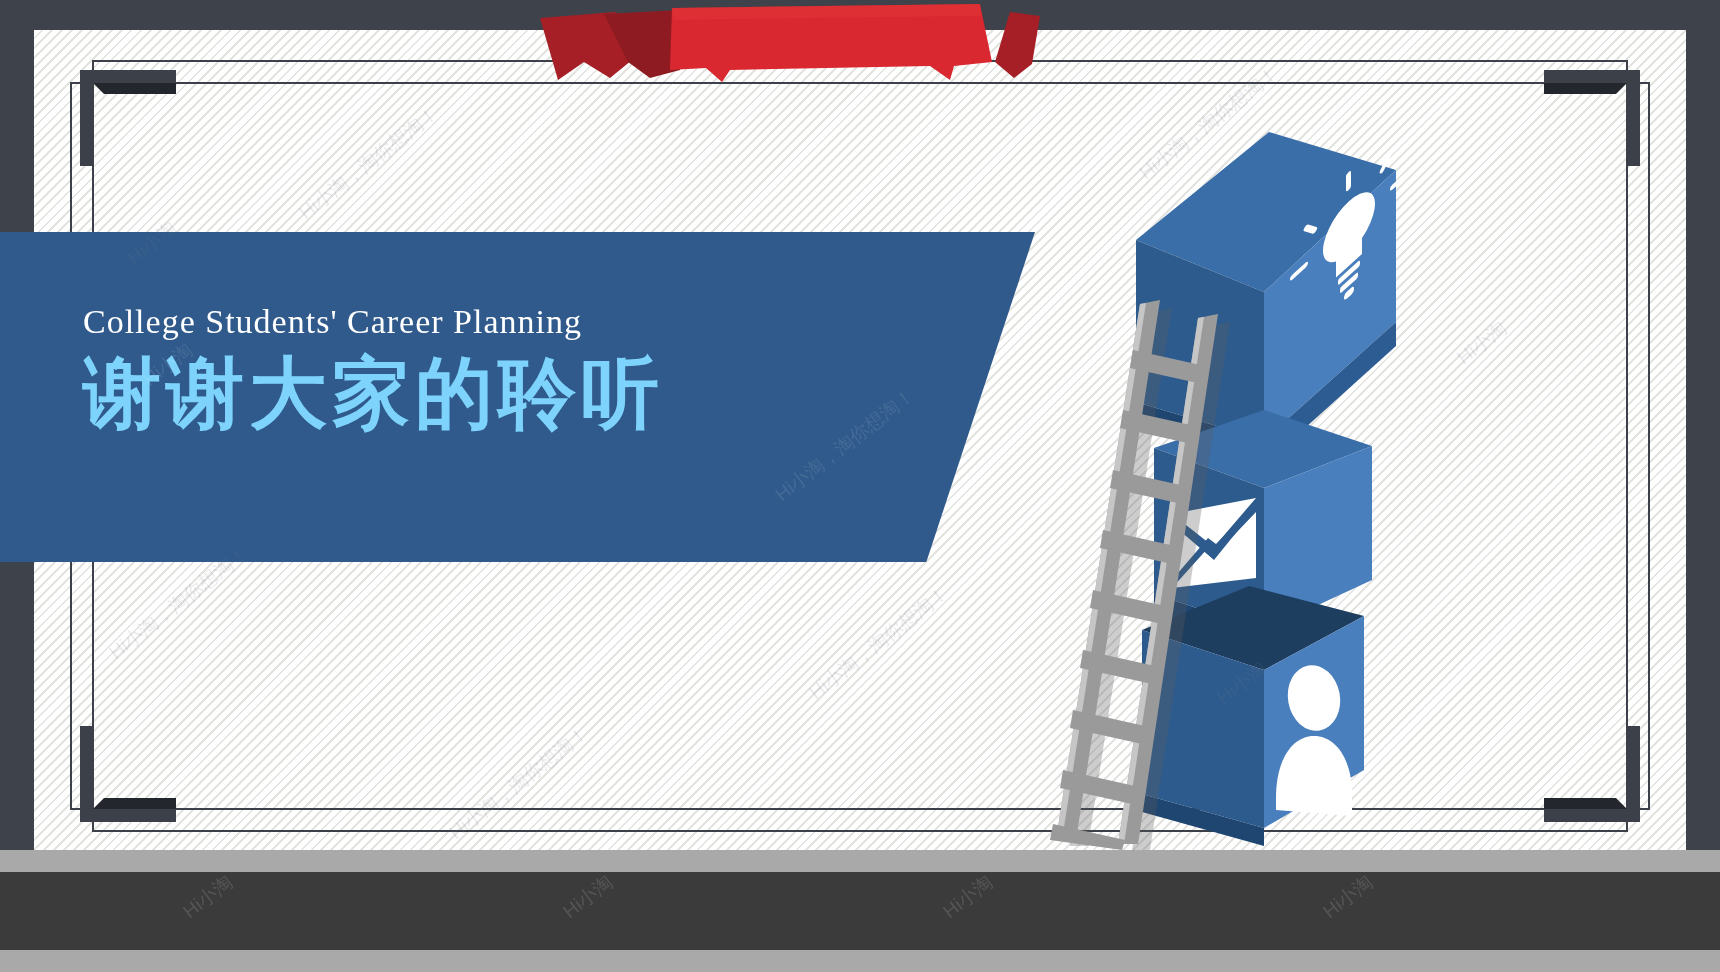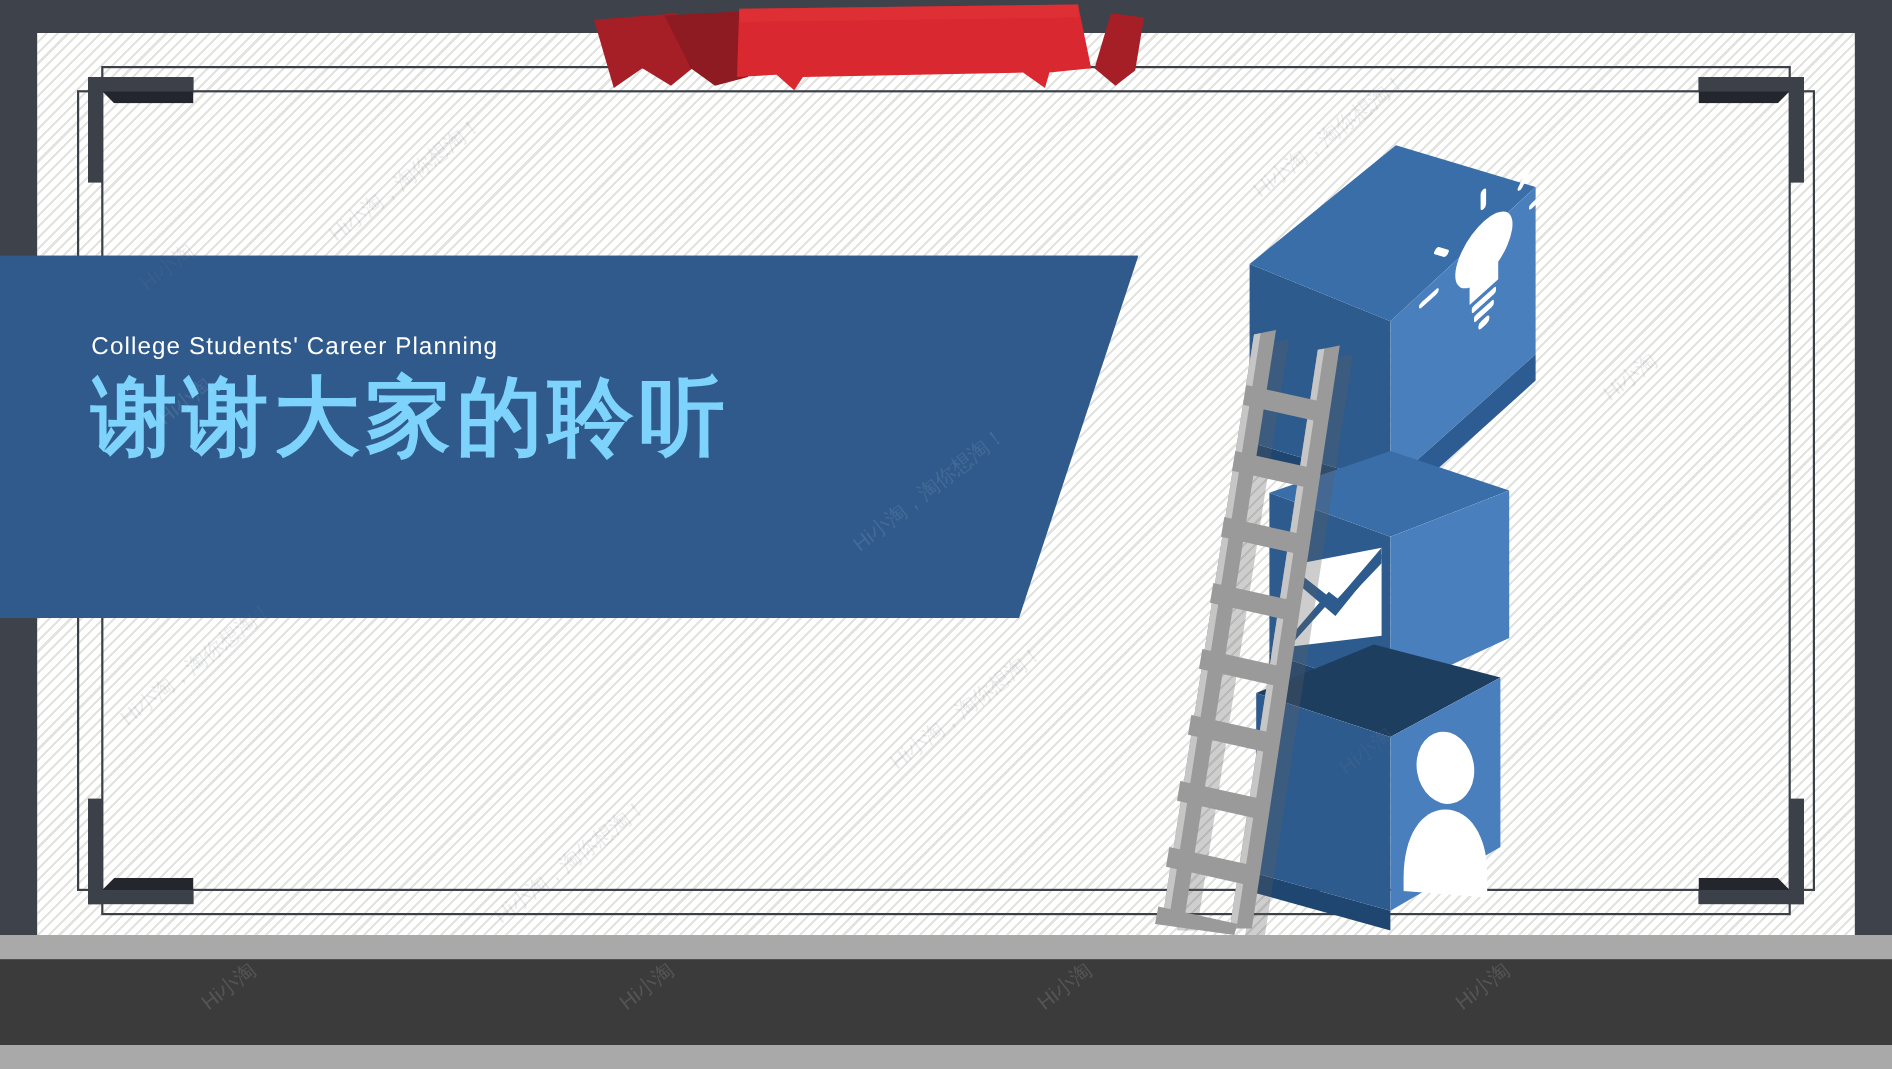--- a/index.html
+++ b/index.html
@@ -126,26 +126,27 @@
     background:#2f5a8b;
     clip-path:polygon(0 0, 100% 0, 89.5% 100%, 0 100%);
     z-index:5;
   }
   .title-inner{
     position:absolute;
     left:83px; top:70px;
     color:#ffffff;
   }
   .title-en{
-    font-size:22px;
+    font-size:34px;
     letter-spacing:1px;
     font-weight:400;
     color:#ffffff;
     white-space:nowrap;
     line-height:1.2;
+    font-family:Liberation Serif, serif;
   }
   .title-cn{
     font-size:78px;
     font-weight:700;
     color:#7dd3fc;
     letter-spacing:5px;
     line-height:1.2;
     margin-top:4px;
     white-space:nowrap;
   }

